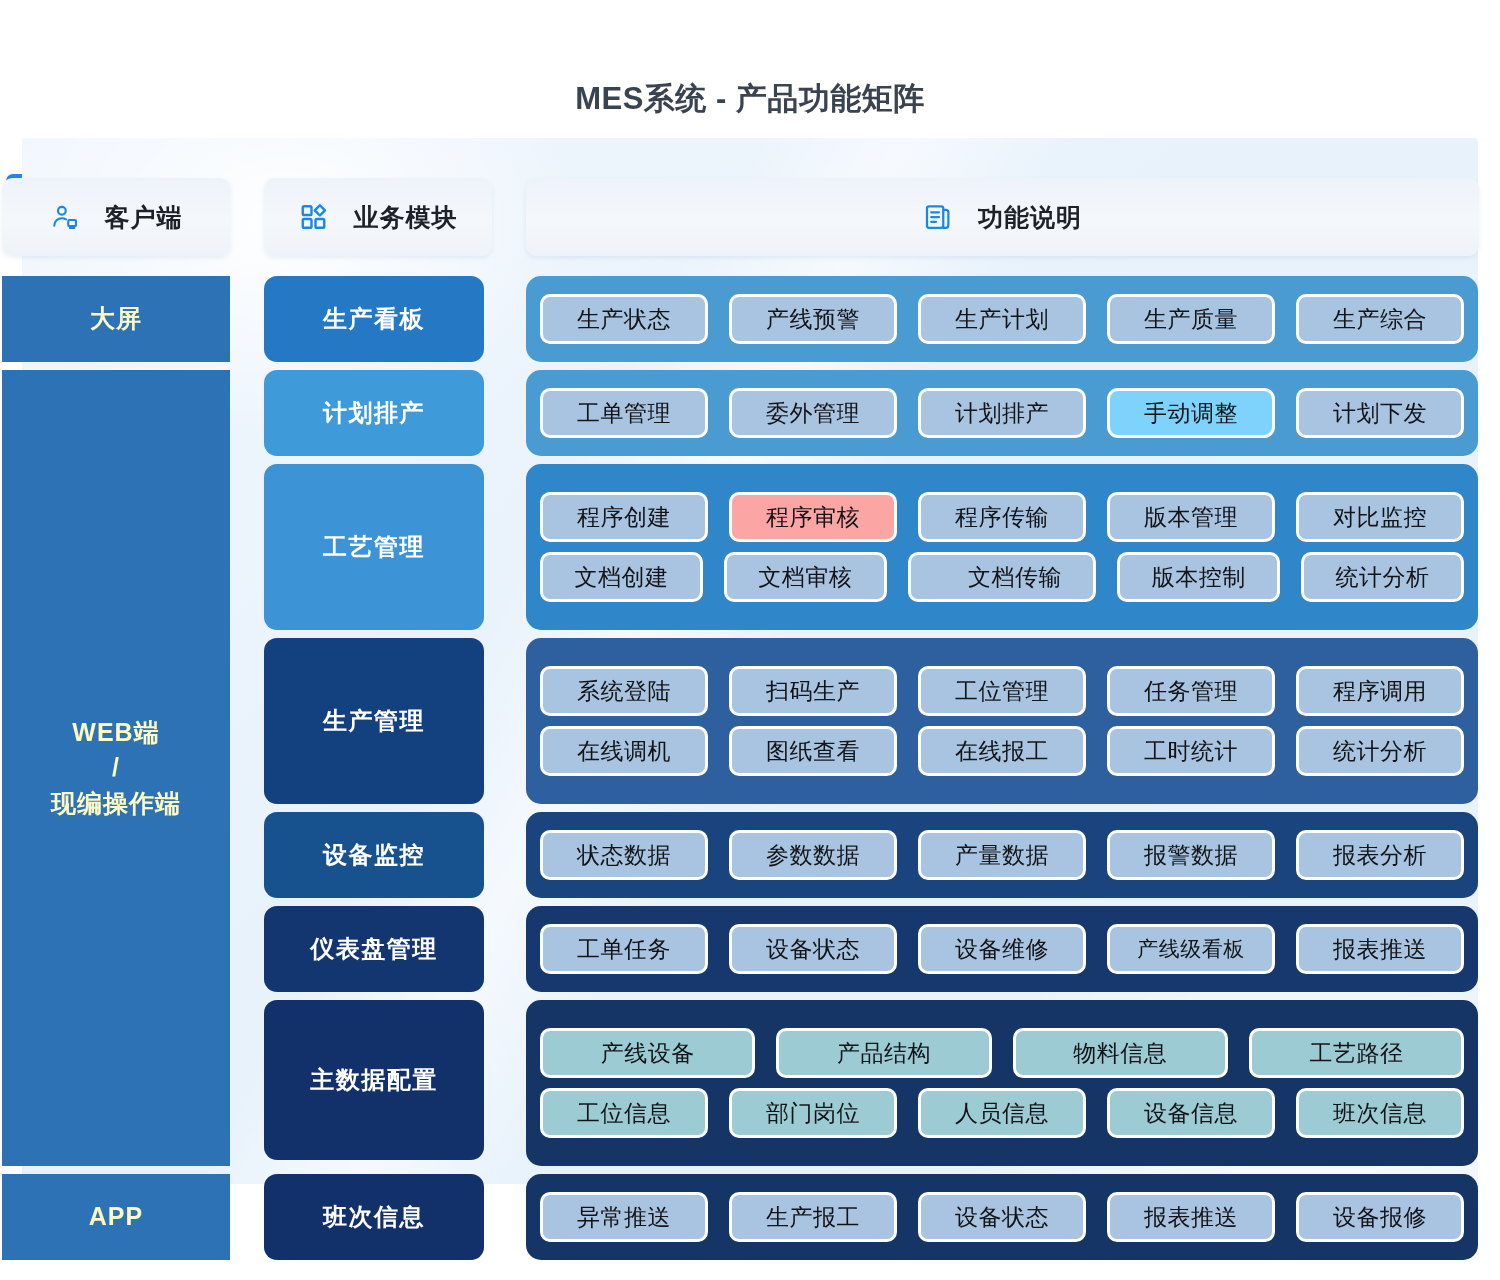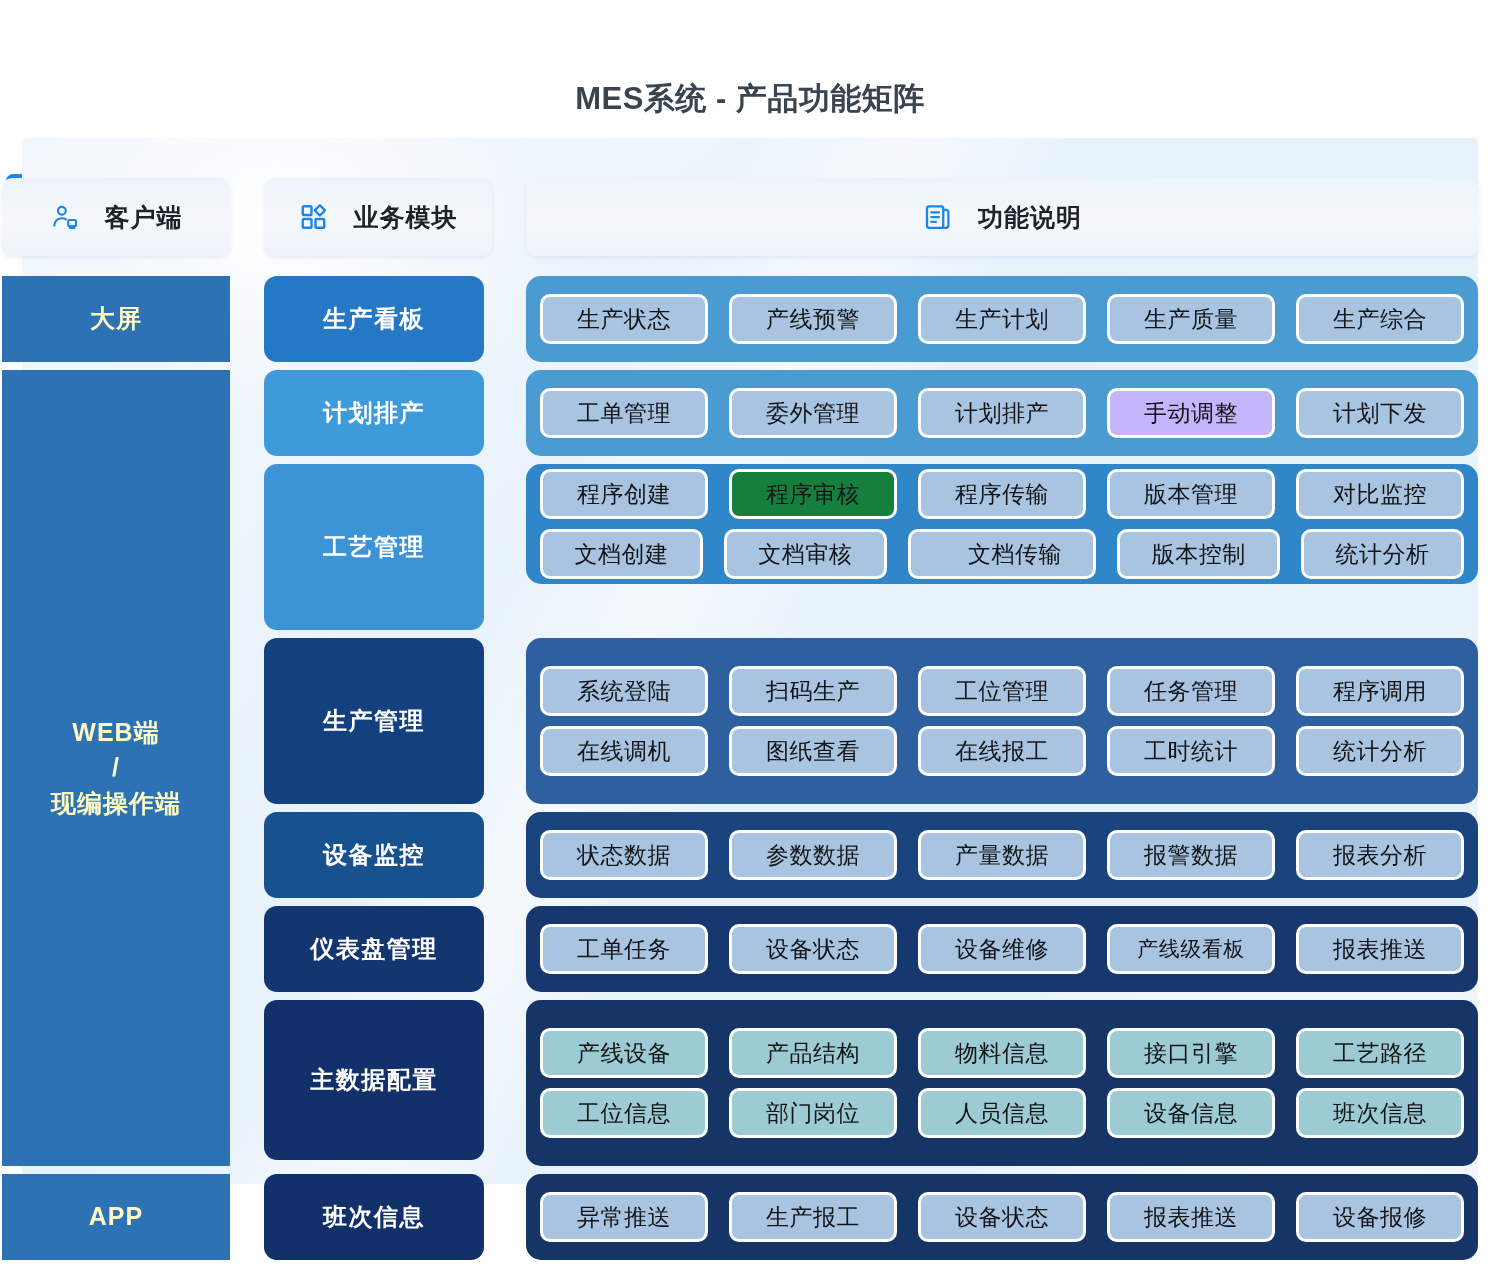--- a/index.html
+++ b/index.html
@@ -234,31 +234,31 @@
           </div>
         </div>
         <div class="mod-cell" style="top: 94px; height: 86px; background: rgb(63, 154, 217);">
           <span>计划排产</span>
         </div>
         <div class="band" style="top: 94px; height: 86px; background: rgb(74, 155, 210);">
           <div class="band-row">
             <div class="chip" style="background: rgb(168, 196, 224);">工单管理</div>
             <div class="chip" style="background: rgb(168, 196, 224);">委外管理</div>
             <div class="chip" style="background: rgb(168, 196, 224);">计划排产</div>
-            <div class="chip" style="background: #c4b5fd;">手动调整</div>
+            <div class="chip" style="background: #7dd3fc; border-radius: 11px;">手动调整</div>
             <div class="chip" style="background: rgb(168, 196, 224);">计划下发</div>
           </div>
         </div>
         <div class="mod-cell" style="top: 188px; height: 166px; background: rgb(60, 148, 214);">
           <span>工艺管理</span>
         </div>
-        <div class="band" style="top: 188px; height: 120px; background: rgb(47, 134, 200);">
+        <div class="band" style="top: 188px; height: 166px; background: rgb(47, 134, 200);">
           <div class="band-row">
             <div class="chip" style="background: rgb(168, 196, 224);">程序创建</div>
-            <div class="chip" style="background: #15803d;">程序审核</div>
+            <div class="chip" style="background: #fca5a5;">程序审核</div>
             <div class="chip" style="background: rgb(168, 196, 224);">程序传输</div>
             <div class="chip" style="background: rgb(168, 196, 224);">版本管理</div>
             <div class="chip" style="background: rgb(168, 196, 224);">对比监控</div>
           </div>
           <div class="band-row">
             <div class="chip" style="background: rgb(168, 196, 224);">文档创建</div>
             <div class="chip" style="background: rgb(168, 196, 224);">文档审核</div>
             <div class="chip" style="background: rgb(168, 196, 224); padding-left: 26px;">文档传输</div>
             <div class="chip" style="background: rgb(168, 196, 224);">版本控制</div>
             <div class="chip" style="background: rgb(168, 196, 224);">统计分析</div>
@@ -308,21 +308,20 @@
           </div>
         </div>
         <div class="mod-cell" style="top: 724px; height: 160px; background: rgb(18, 48, 106);">
           <span>主数据配置</span>
         </div>
         <div class="band" style="top: 724px; height: 166px; background: rgb(22, 53, 103);">
           <div class="band-row">
             <div class="chip" style="background: rgb(156, 203, 212);">产线设备</div>
             <div class="chip" style="background: rgb(156, 203, 212);">产品结构</div>
             <div class="chip" style="background: rgb(156, 203, 212);">物料信息</div>
-            <div class="chip" style="background: rgb(156, 203, 212);">接口引擎</div>
             <div class="chip" style="background: rgb(156, 203, 212);">工艺路径</div>
           </div>
           <div class="band-row">
             <div class="chip" style="background: rgb(156, 203, 212);">工位信息</div>
             <div class="chip" style="background: rgb(156, 203, 212);">部门岗位</div>
             <div class="chip" style="background: rgb(156, 203, 212);">人员信息</div>
             <div class="chip" style="background: rgb(156, 203, 212);">设备信息</div>
             <div class="chip" style="background: rgb(156, 203, 212);">班次信息</div>
           </div>
         </div>

